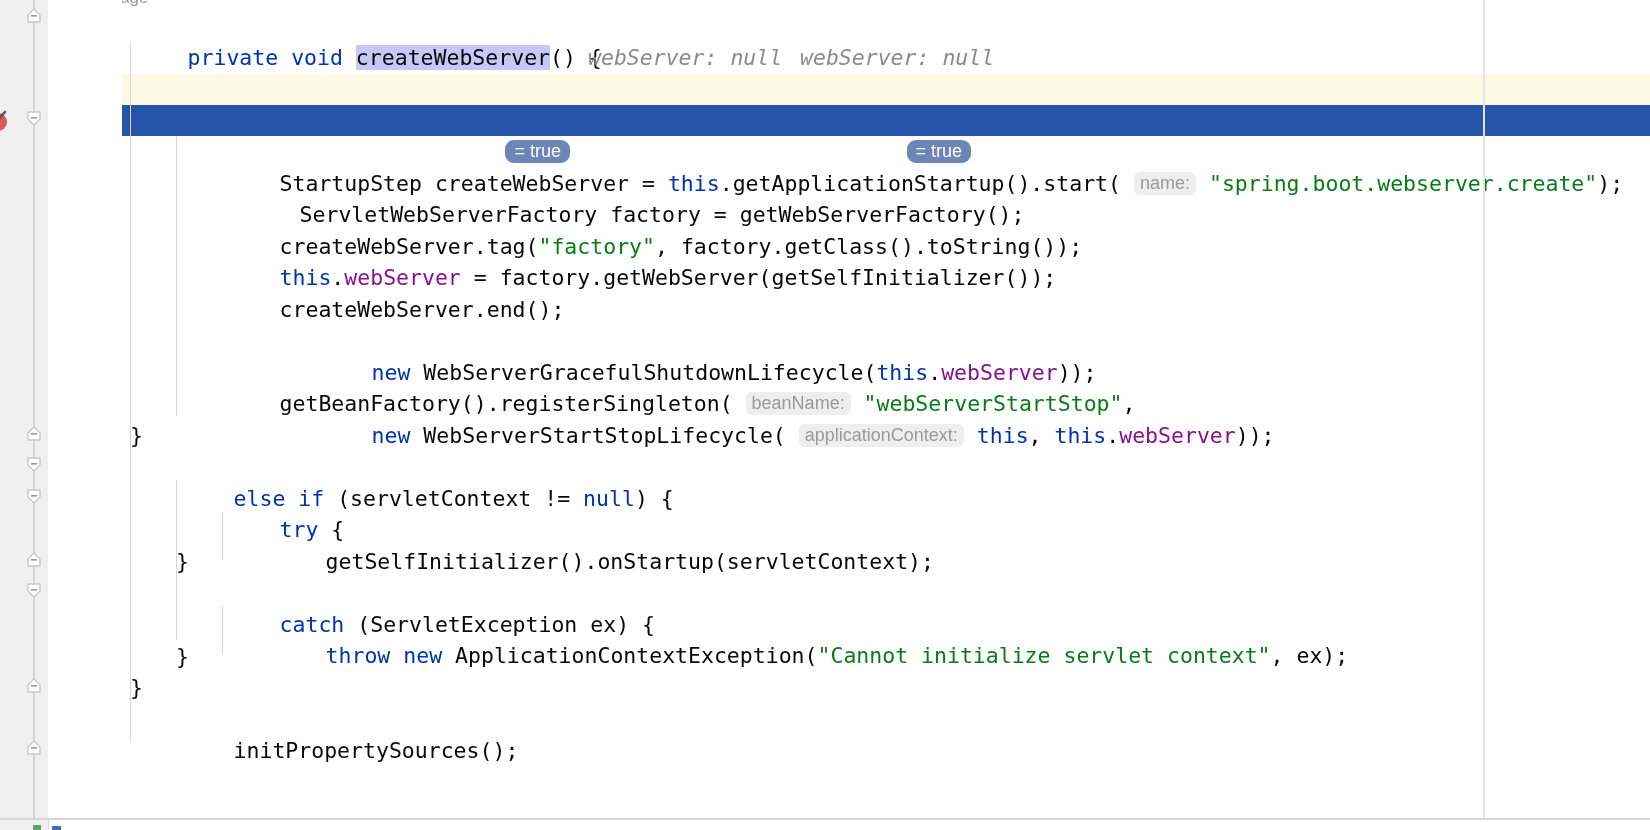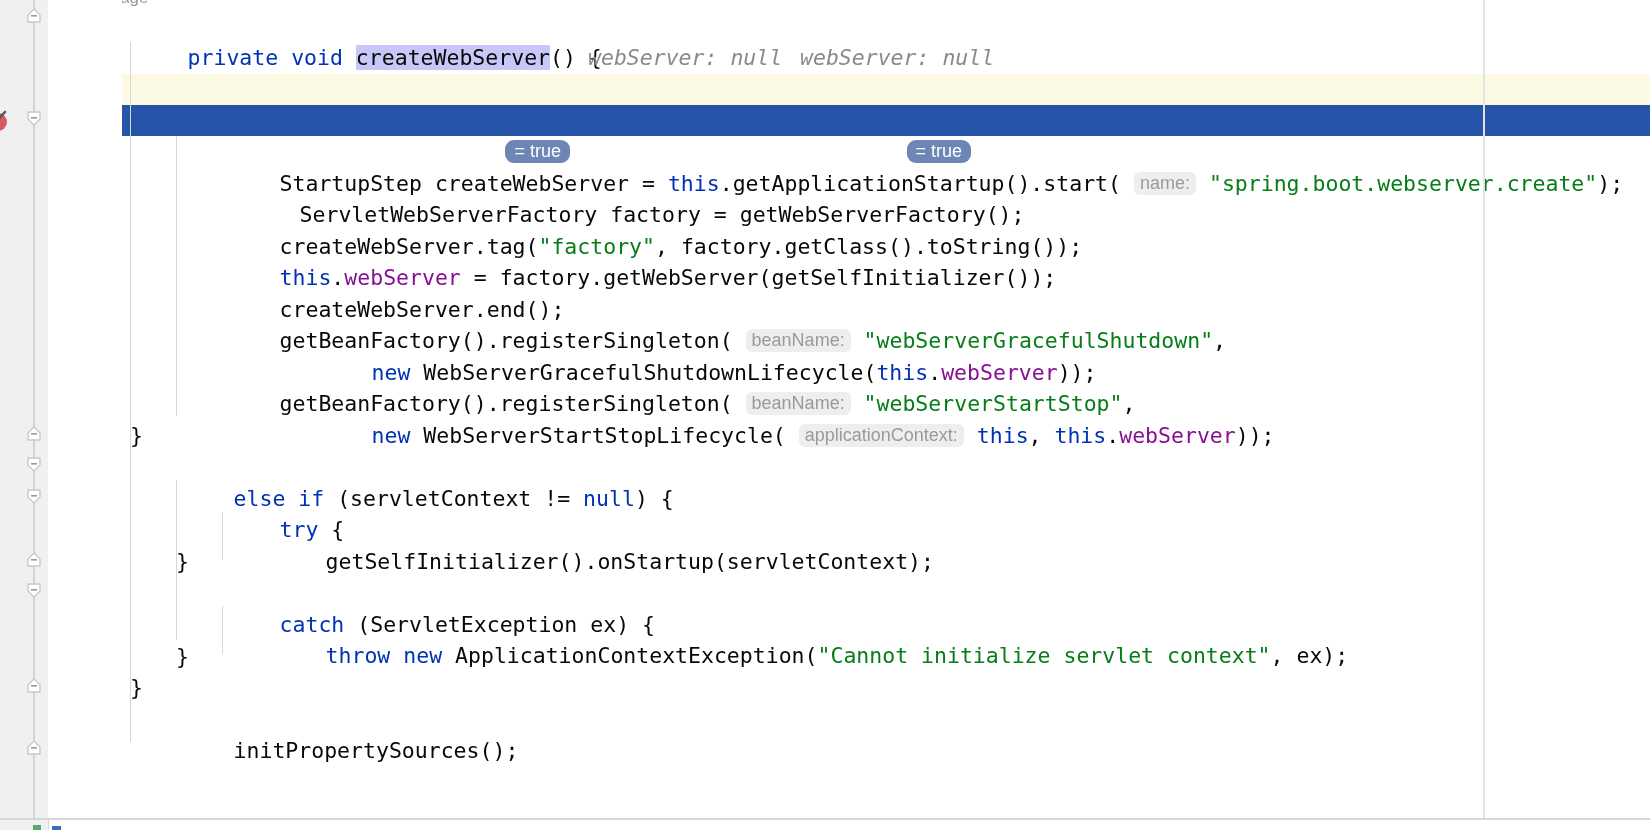--- a/index.html
+++ b/index.html
@@ -381,25 +381,20 @@
         <span class="kw">this</span><span class="plain">.</span><span class="field">webServer</span><span class="plain"> = </span><span class="plain">factory</span><span class="plain">.</span><span class="plain">getWebServer</span><span class="plain">(</span><span class="plain">getSelfInitializer</span><span class="plain">());</span>
       </span>
     </div>
 
     <div class="line" style="top:263px;">
       <span class="txt" style="left:176px;">
         <span class="plain">createWebServer</span><span class="plain">.</span><span class="plain">end</span><span class="plain">();</span>
       </span>
     </div>
 
-    <div class="line" style="top:294px;">
-      <span class="txt" style="left:176px;">
-        <span class="plain">getBeanFactory</span><span class="plain">().</span><span class="plain">registerSingleton</span><span class="plain">( </span><span class="phint">beanName:</span><span class="plain"> </span><span class="str">"webServerGracefulShutdown"</span><span class="plain">,</span>
-      </span>
-    </div>
 
     <div class="line" style="top:326px;">
       <span class="txt" style="left:268px;">
         <span class="kw">new</span><span class="plain"> </span><span class="plain">WebServerGracefulShutdownLifecycle</span><span class="plain">(</span><span class="kw">this</span><span class="plain">.</span><span class="field">webServer</span><span class="plain">));</span>
       </span>
     </div>
 
     <div class="line" style="top:357px;">
       <span class="txt" style="left:176px;">
         <span class="plain">getBeanFactory</span><span class="plain">().</span><span class="plain">registerSingleton</span><span class="plain">( </span><span class="phint">beanName:</span><span class="plain"> </span><span class="str">"webServerStartStop"</span><span class="plain">,</span>

